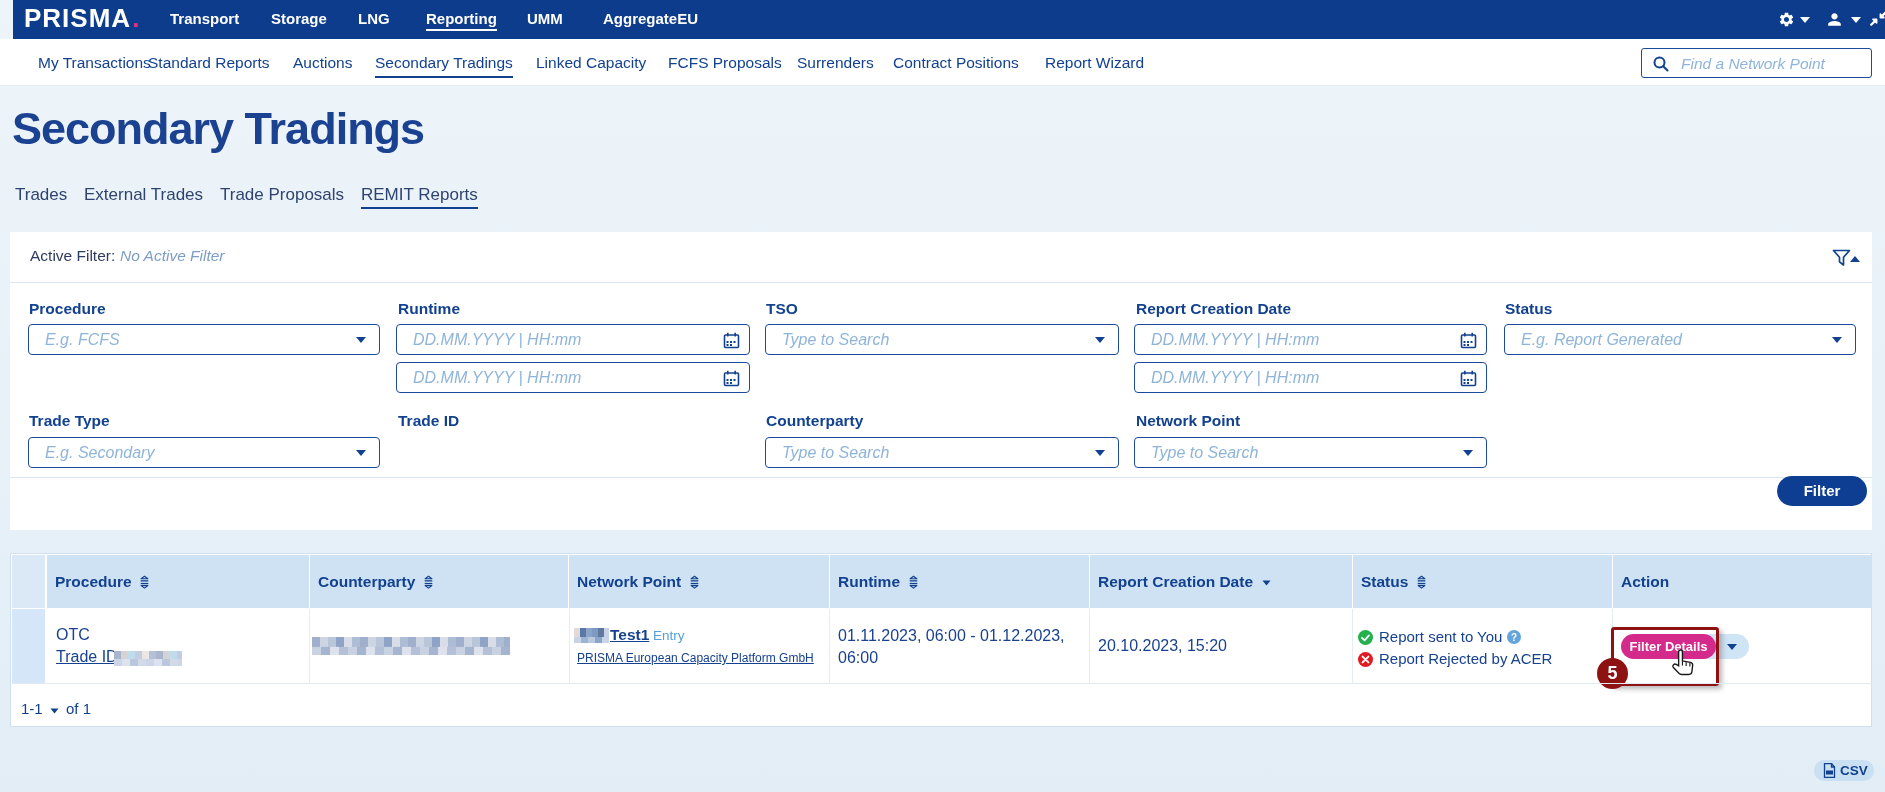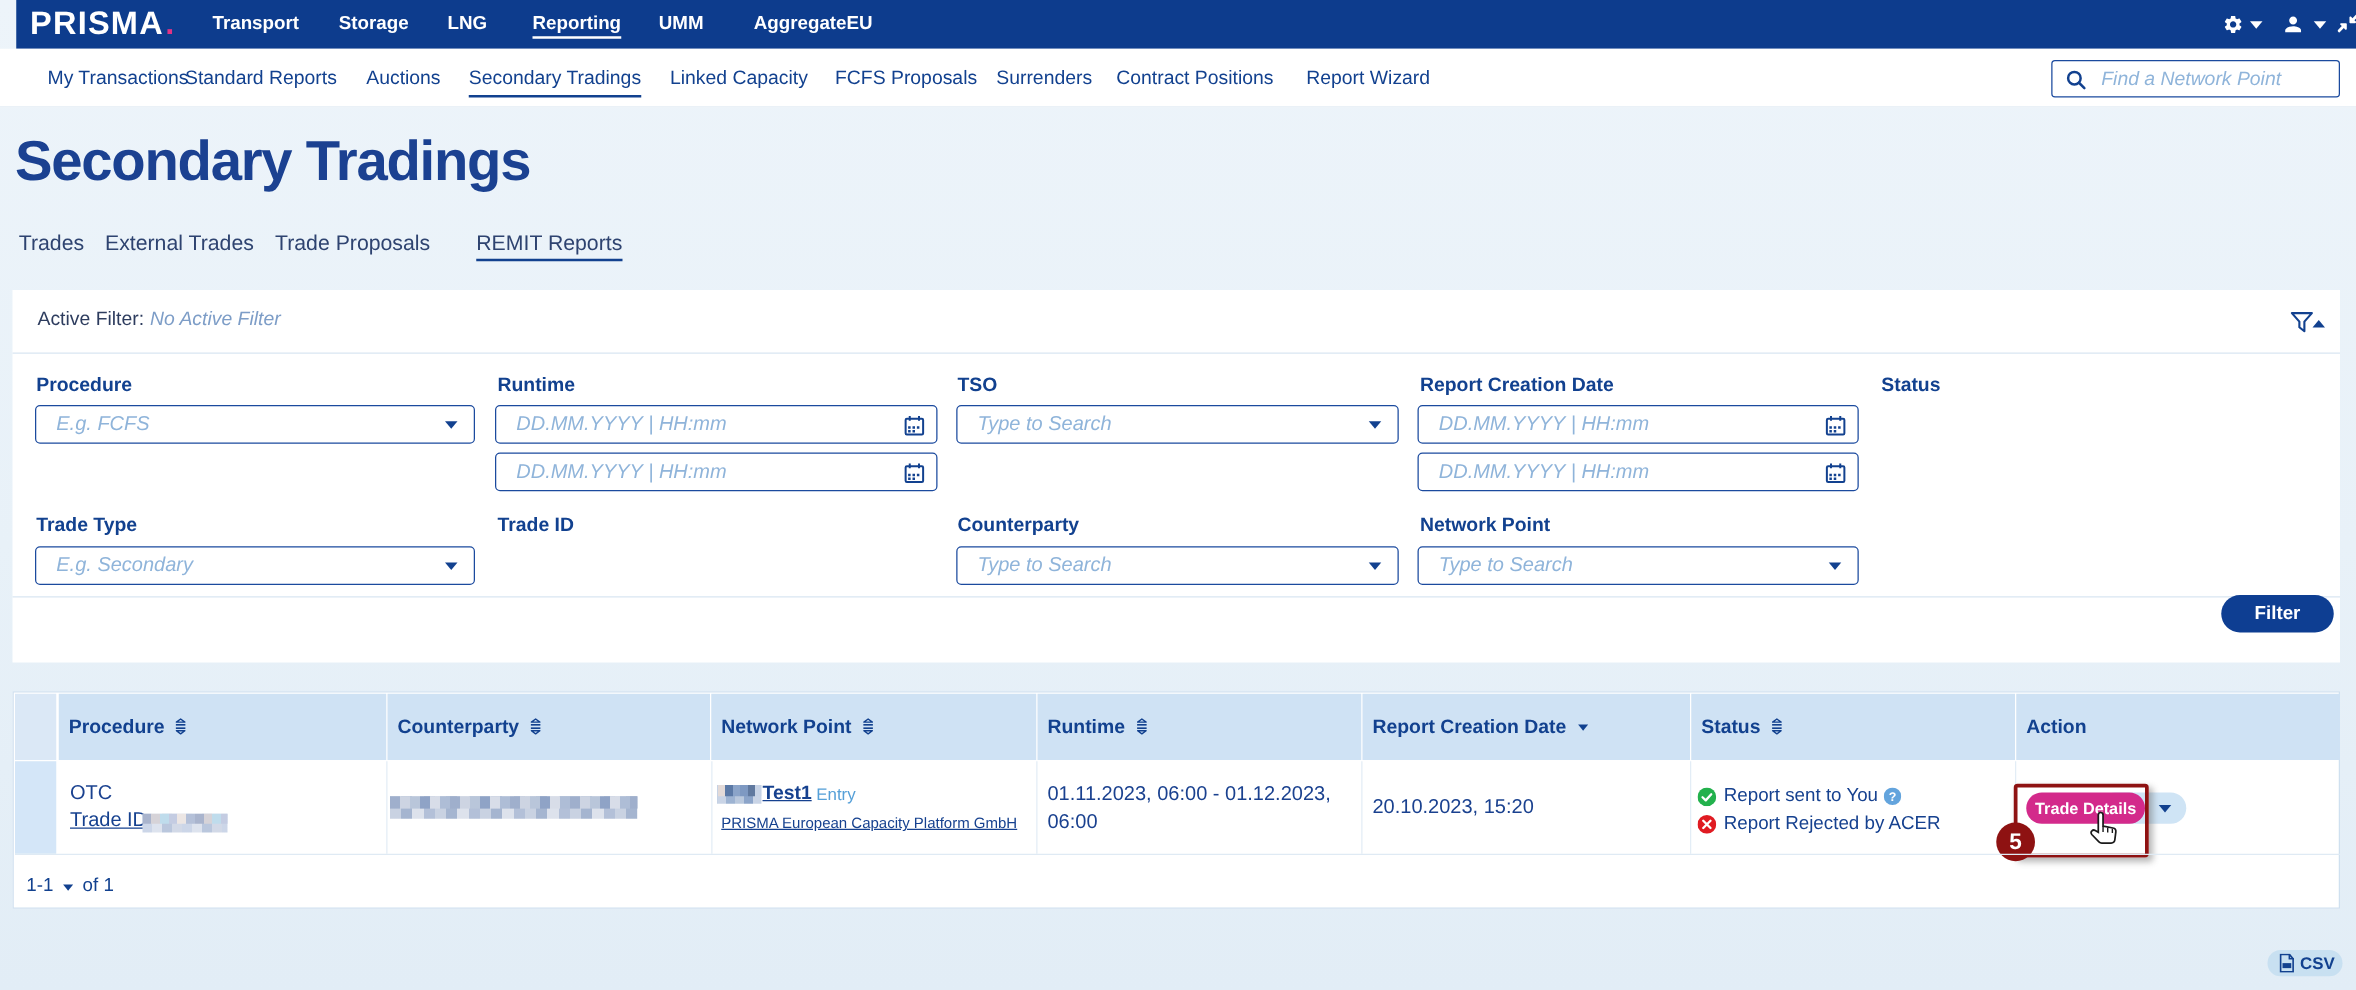--- a/index.html
+++ b/index.html
@@ -111,21 +111,21 @@
         <line x1="11.2" y1="11.2" x2="15.5" y2="15.5" stroke="#12418f" stroke-width="2" stroke-linecap="round"></line>
       </svg>
     <div class="ph">Find a Network Point</div>
   </div>
 </div>
 
 <div id="h1">Secondary Tradings</div>
 <div class="tab" style="left:15px;">Trades</div>
 <div class="tab" style="left:84px;">External Trades</div>
 <div class="tab" style="left:220px;">Trade Proposals</div>
-<div class="tab active" style="left:361px;margin-left:20px;">REMIT Reports</div>
+<div class="tab active" style="left:361px;">REMIT Reports</div>
 
 <div id="fcard">
   <div id="afl">Active Filter:</div>
   <div id="aflv">No Active Filter</div>
   <svg class="abs" style="left:1822px;top:17px;" width="19" height="18" viewBox="0 0 19 18">
       <path d="M1.5 1.5h16l-6 6.8v7.7l-4-3.2V8.3z" fill="none" stroke="#12418f" stroke-width="1.7" stroke-linejoin="round"></path>
     </svg>
   <div class="abs" style="left:1840px;top:24px;width:0;height:0;border-left:5px solid transparent;border-right:5px solid transparent;border-bottom:6px solid #12418f;"></div>
   <div id="fdiv1"></div>
   <div id="fdiv2"></div>
@@ -163,20 +163,24 @@
         <rect x="1.5" y="3" width="14" height="12.5" rx="1" fill="none" stroke="#12418f" stroke-width="1.6"></rect>
         <line x1="4.8" y1="0.8" x2="4.8" y2="4.5" stroke="#12418f" stroke-width="1.6"></line>
         <line x1="12.2" y1="0.8" x2="12.2" y2="4.5" stroke="#12418f" stroke-width="1.6"></line>
         <rect x="3.5" y="9" width="2" height="2" fill="#12418f"></rect>
         <rect x="7" y="9" width="2" height="2" fill="#12418f"></rect>
         <rect x="10.5" y="9" width="2" height="2" fill="#12418f"></rect>
         <rect x="3.5" y="12" width="2" height="2" fill="#12418f"></rect>
         <rect x="7" y="12" width="2" height="2" fill="#12418f"></rect>
       </svg>
   </div>
+  <div class="finput" style="left:1494px;top:92px;width:352px;">
+      <div class="ph">E.g. Report Generated</div>
+      <div class="caret"></div>
+    </div>
 
   <div class="finput" style="left:386px;top:130px;width:354px;">
       <div class="ph">DD.MM.YYYY | HH:mm</div>
     <svg class="calico" width="17" height="17" viewBox="0 0 17 17">
         <rect x="1.5" y="3" width="14" height="12.5" rx="1" fill="none" stroke="#12418f" stroke-width="1.6"></rect>
         <line x1="4.8" y1="0.8" x2="4.8" y2="4.5" stroke="#12418f" stroke-width="1.6"></line>
         <line x1="12.2" y1="0.8" x2="12.2" y2="4.5" stroke="#12418f" stroke-width="1.6"></line>
         <rect x="3.5" y="9" width="2" height="2" fill="#12418f"></rect>
         <rect x="7" y="9" width="2" height="2" fill="#12418f"></rect>
         <rect x="10.5" y="9" width="2" height="2" fill="#12418f"></rect>
@@ -304,21 +308,21 @@
     </svg>
   <svg class="abs" style="left:1347px;top:98px;" width="15" height="15" viewBox="0 0 15 15">
       <circle cx="7.5" cy="7.5" r="7.5" fill="#e01b22"></circle>
       <path d="M4.6 4.6 10.4 10.4 M10.4 4.6 4.6 10.4" stroke="#fff" stroke-width="1.9" stroke-linecap="round"></path>
     </svg>
   <div class="stxt" style="left:1368px;top:96px;">Report Rejected by ACER</div>
 
   <div id="ddpill">
       <div class="c"></div>
     </div>
-  <div id="tdbtn">Trade Details</div>
+  <div id="tdbtn">Filter Details</div>
   <div id="anno"></div>
   <div id="circ5">5</div>
   <svg class="abs" style="left:1660px;top:94px;" width="26" height="30" viewBox="0 0 30 34">
     <path d="M11 2c1.2 0 2.2 1 2.2 2.2v10.5l1.5 0.2 7.6 1.4c1.7 0.3 2.9 1.8 2.7 3.5l-0.9 7.3c-0.2 1.8-1.7 3.1-3.5 3.1H12c-1 0-1.9-0.4-2.6-1.1l-6.6-6.8c-0.9-1-0.9-2.5 0.1-3.4 0.8-0.8 2.1-0.9 3.1-0.3l2.8 1.7V4.2C8.8 3 9.8 2 11 2z" fill="#fff" stroke="#1a1a1a" stroke-width="1.6"></path>
     <path d="M13.2 15v5 M17.5 16v4.5 M21.8 17v4" stroke="#1a1a1a" stroke-width="1.3" fill="none"></path>
   </svg>
 
   <div id="rowline"></div>
   <div id="pagin">1-1 <svg width="9" height="6" viewBox="0 0 9 6" style="margin:0 3px;">
         <path d="M0.5 0.5h8L4.5 5.5z" fill="#12418f"></path>

